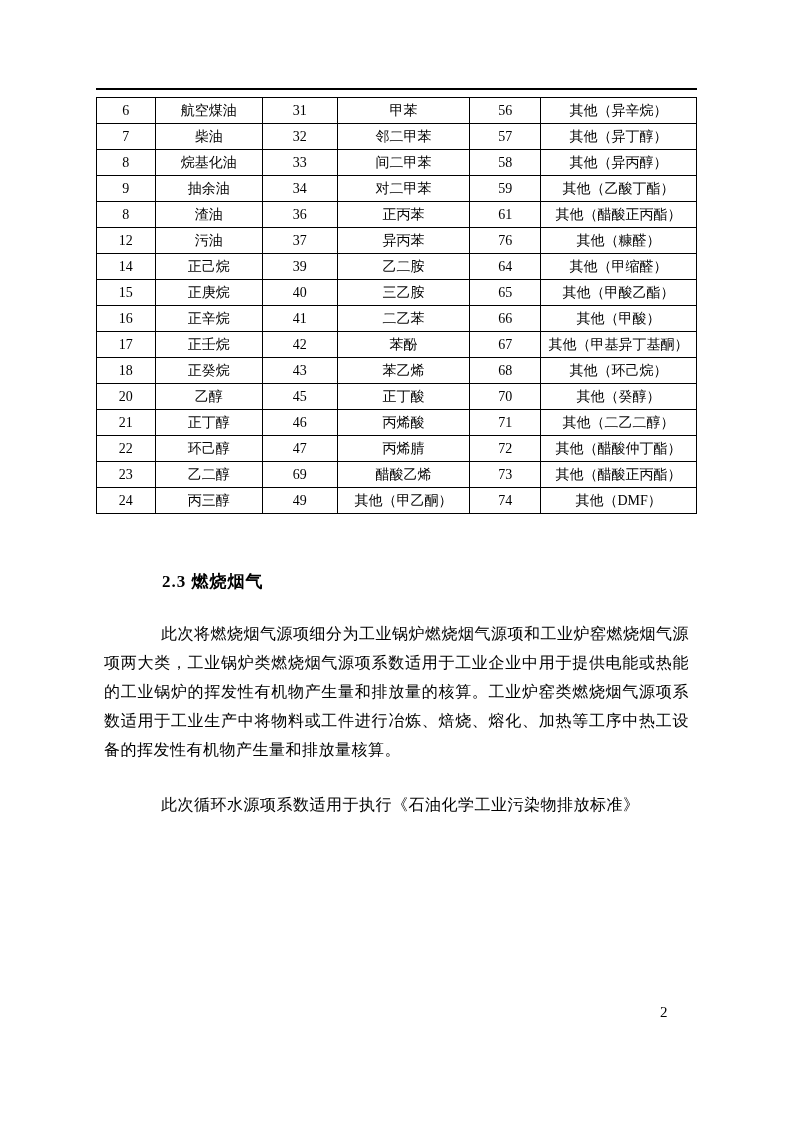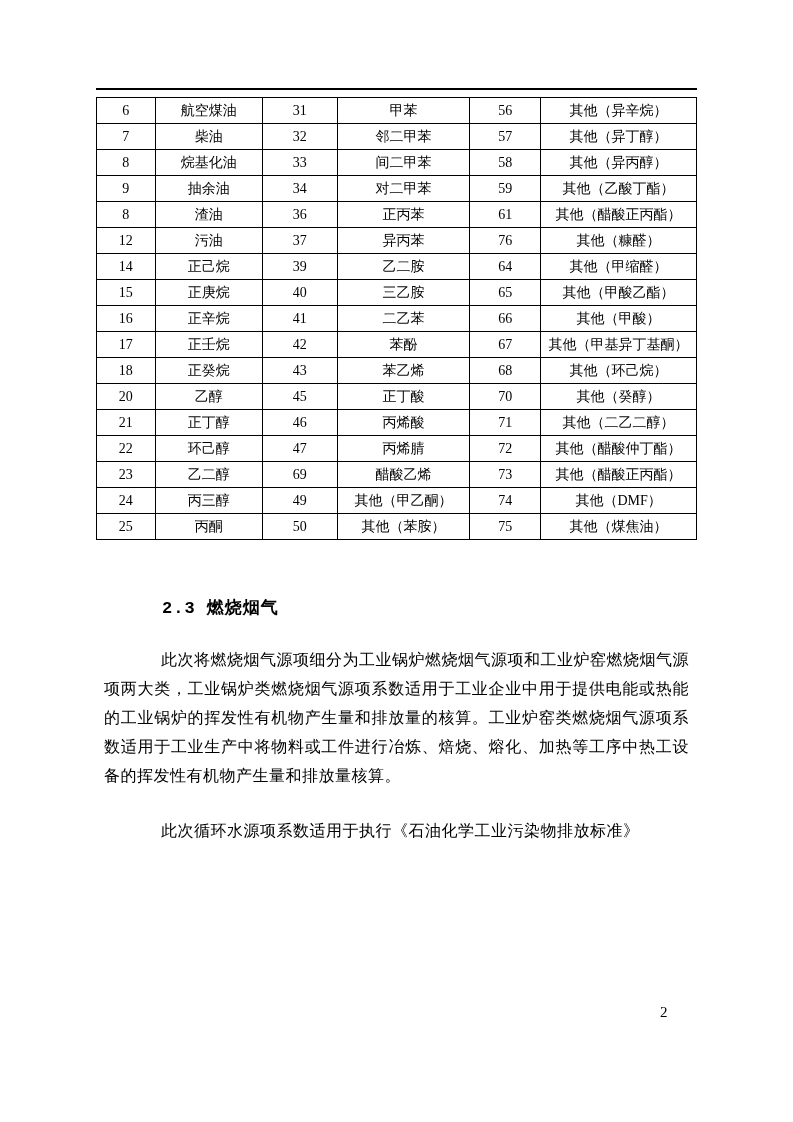--- a/index.html
+++ b/index.html
@@ -45,21 +45,21 @@
     white-space: nowrap;
   }
   .col-num-1 { width: 58px; }
   .col-name-1 { width: 106px; }
   .col-num-2 { width: 74px; }
   .col-name-2 { width: 131px; }
   .col-num-3 { width: 70px; }
   .col-name-3 { width: 154px; }
 
   .section-heading {
-    font-family: Liberation Mono, monospace;
+    font-family: Liberation Serif, serif;
     font-weight: bold;
     font-size: 17px;
     margin: 0;
     margin-top: 56px;
     margin-left: 66px;
     letter-spacing: 1px;
   }
   .body-paragraph {
     margin: 8px;
     margin-top: 26px;
@@ -216,28 +216,20 @@
             <td>其他（醋酸正丙酯）</td>
           </tr>
           <tr>
             <td>24</td>
             <td>丙三醇</td>
             <td>49</td>
             <td>其他（甲乙酮）</td>
             <td>74</td>
             <td>其他（DMF）</td>
           </tr>
-          <tr>
-            <td>25</td>
-            <td>丙酮</td>
-            <td>50</td>
-            <td>其他（苯胺）</td>
-            <td>75</td>
-            <td>其他（煤焦油）</td>
-          </tr>
         </tbody>
     </table>
 
     <h2 class="section-heading">2.3 燃烧烟气</h2>
 
     <p class="body-paragraph">此次将燃烧烟气源项细分为工业锅炉燃烧烟气源项和工业炉窑燃烧烟气源项两大类，工业锅炉类燃烧烟气源项系数适用于工业企业中用于提供电能或热能的工业锅炉的挥发性有机物产生量和排放量的核算。工业炉窑类燃烧烟气源项系数适用于工业生产中将物料或工件进行冶炼、焙烧、熔化、加热等工序中热工设备的挥发性有机物产生量和排放量核算。</p>
 
 
     <p class="body-paragraph">此次循环水源项系数适用于执行《石油化学工业污染物排放标准》</p>
 

